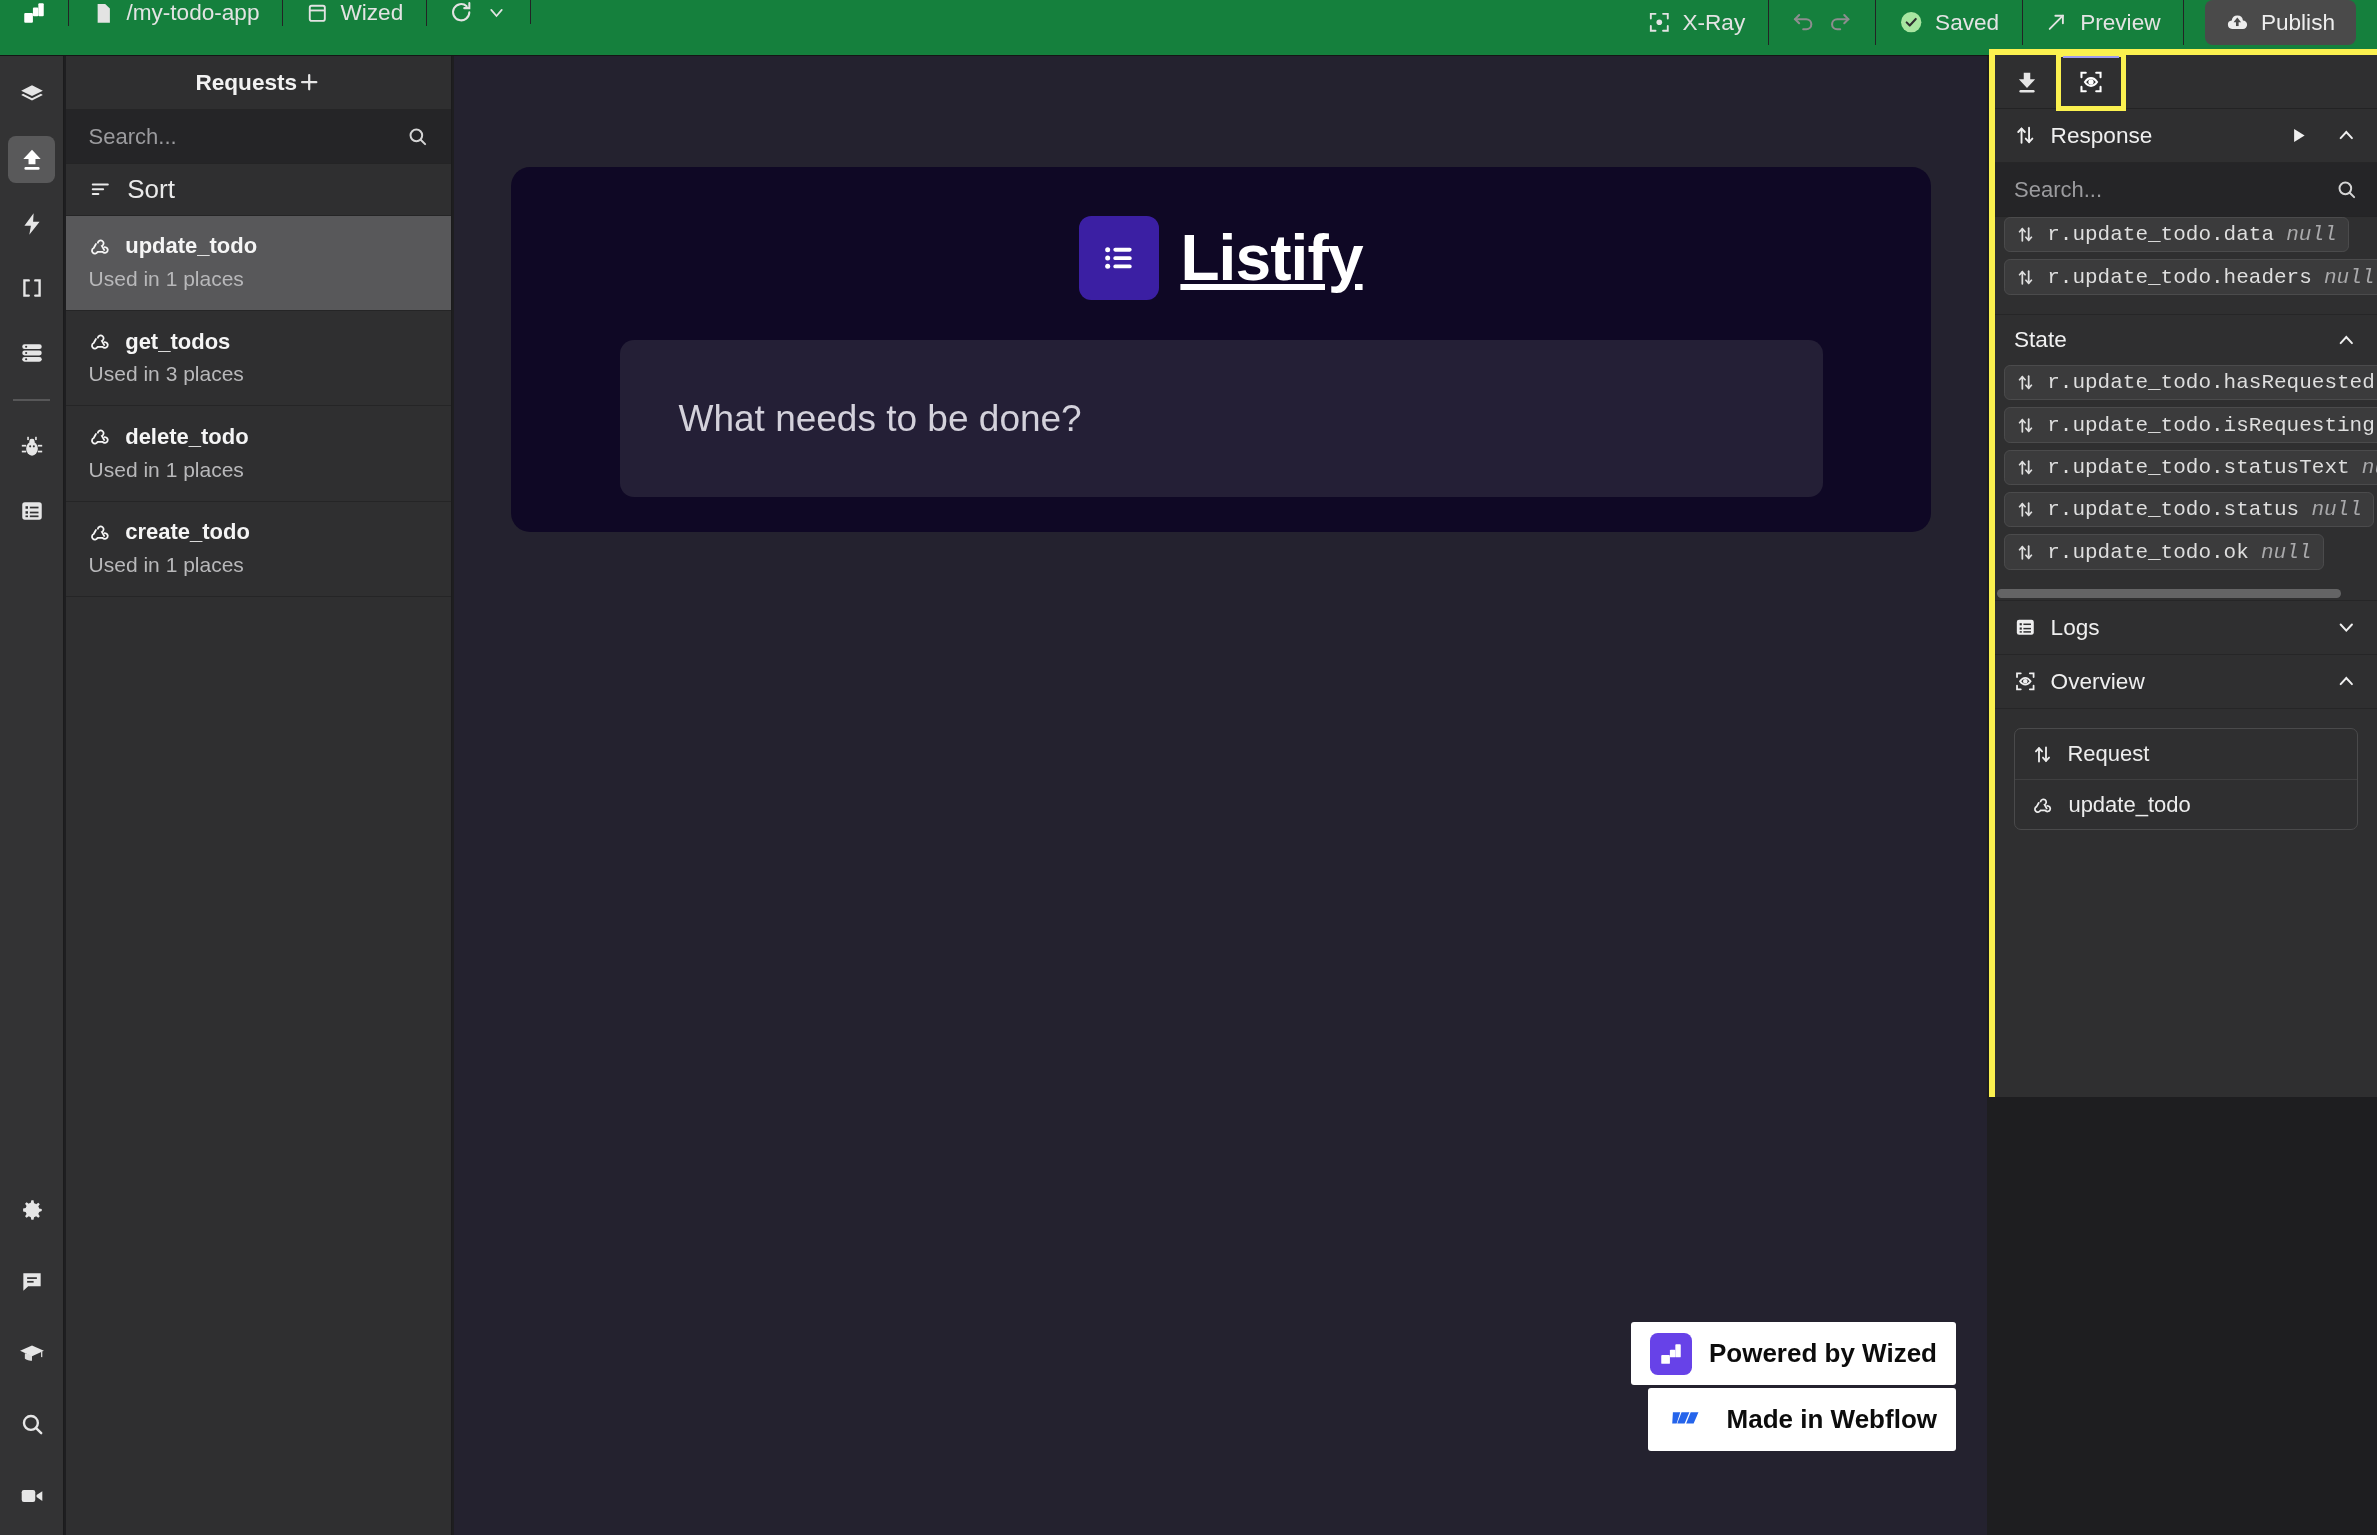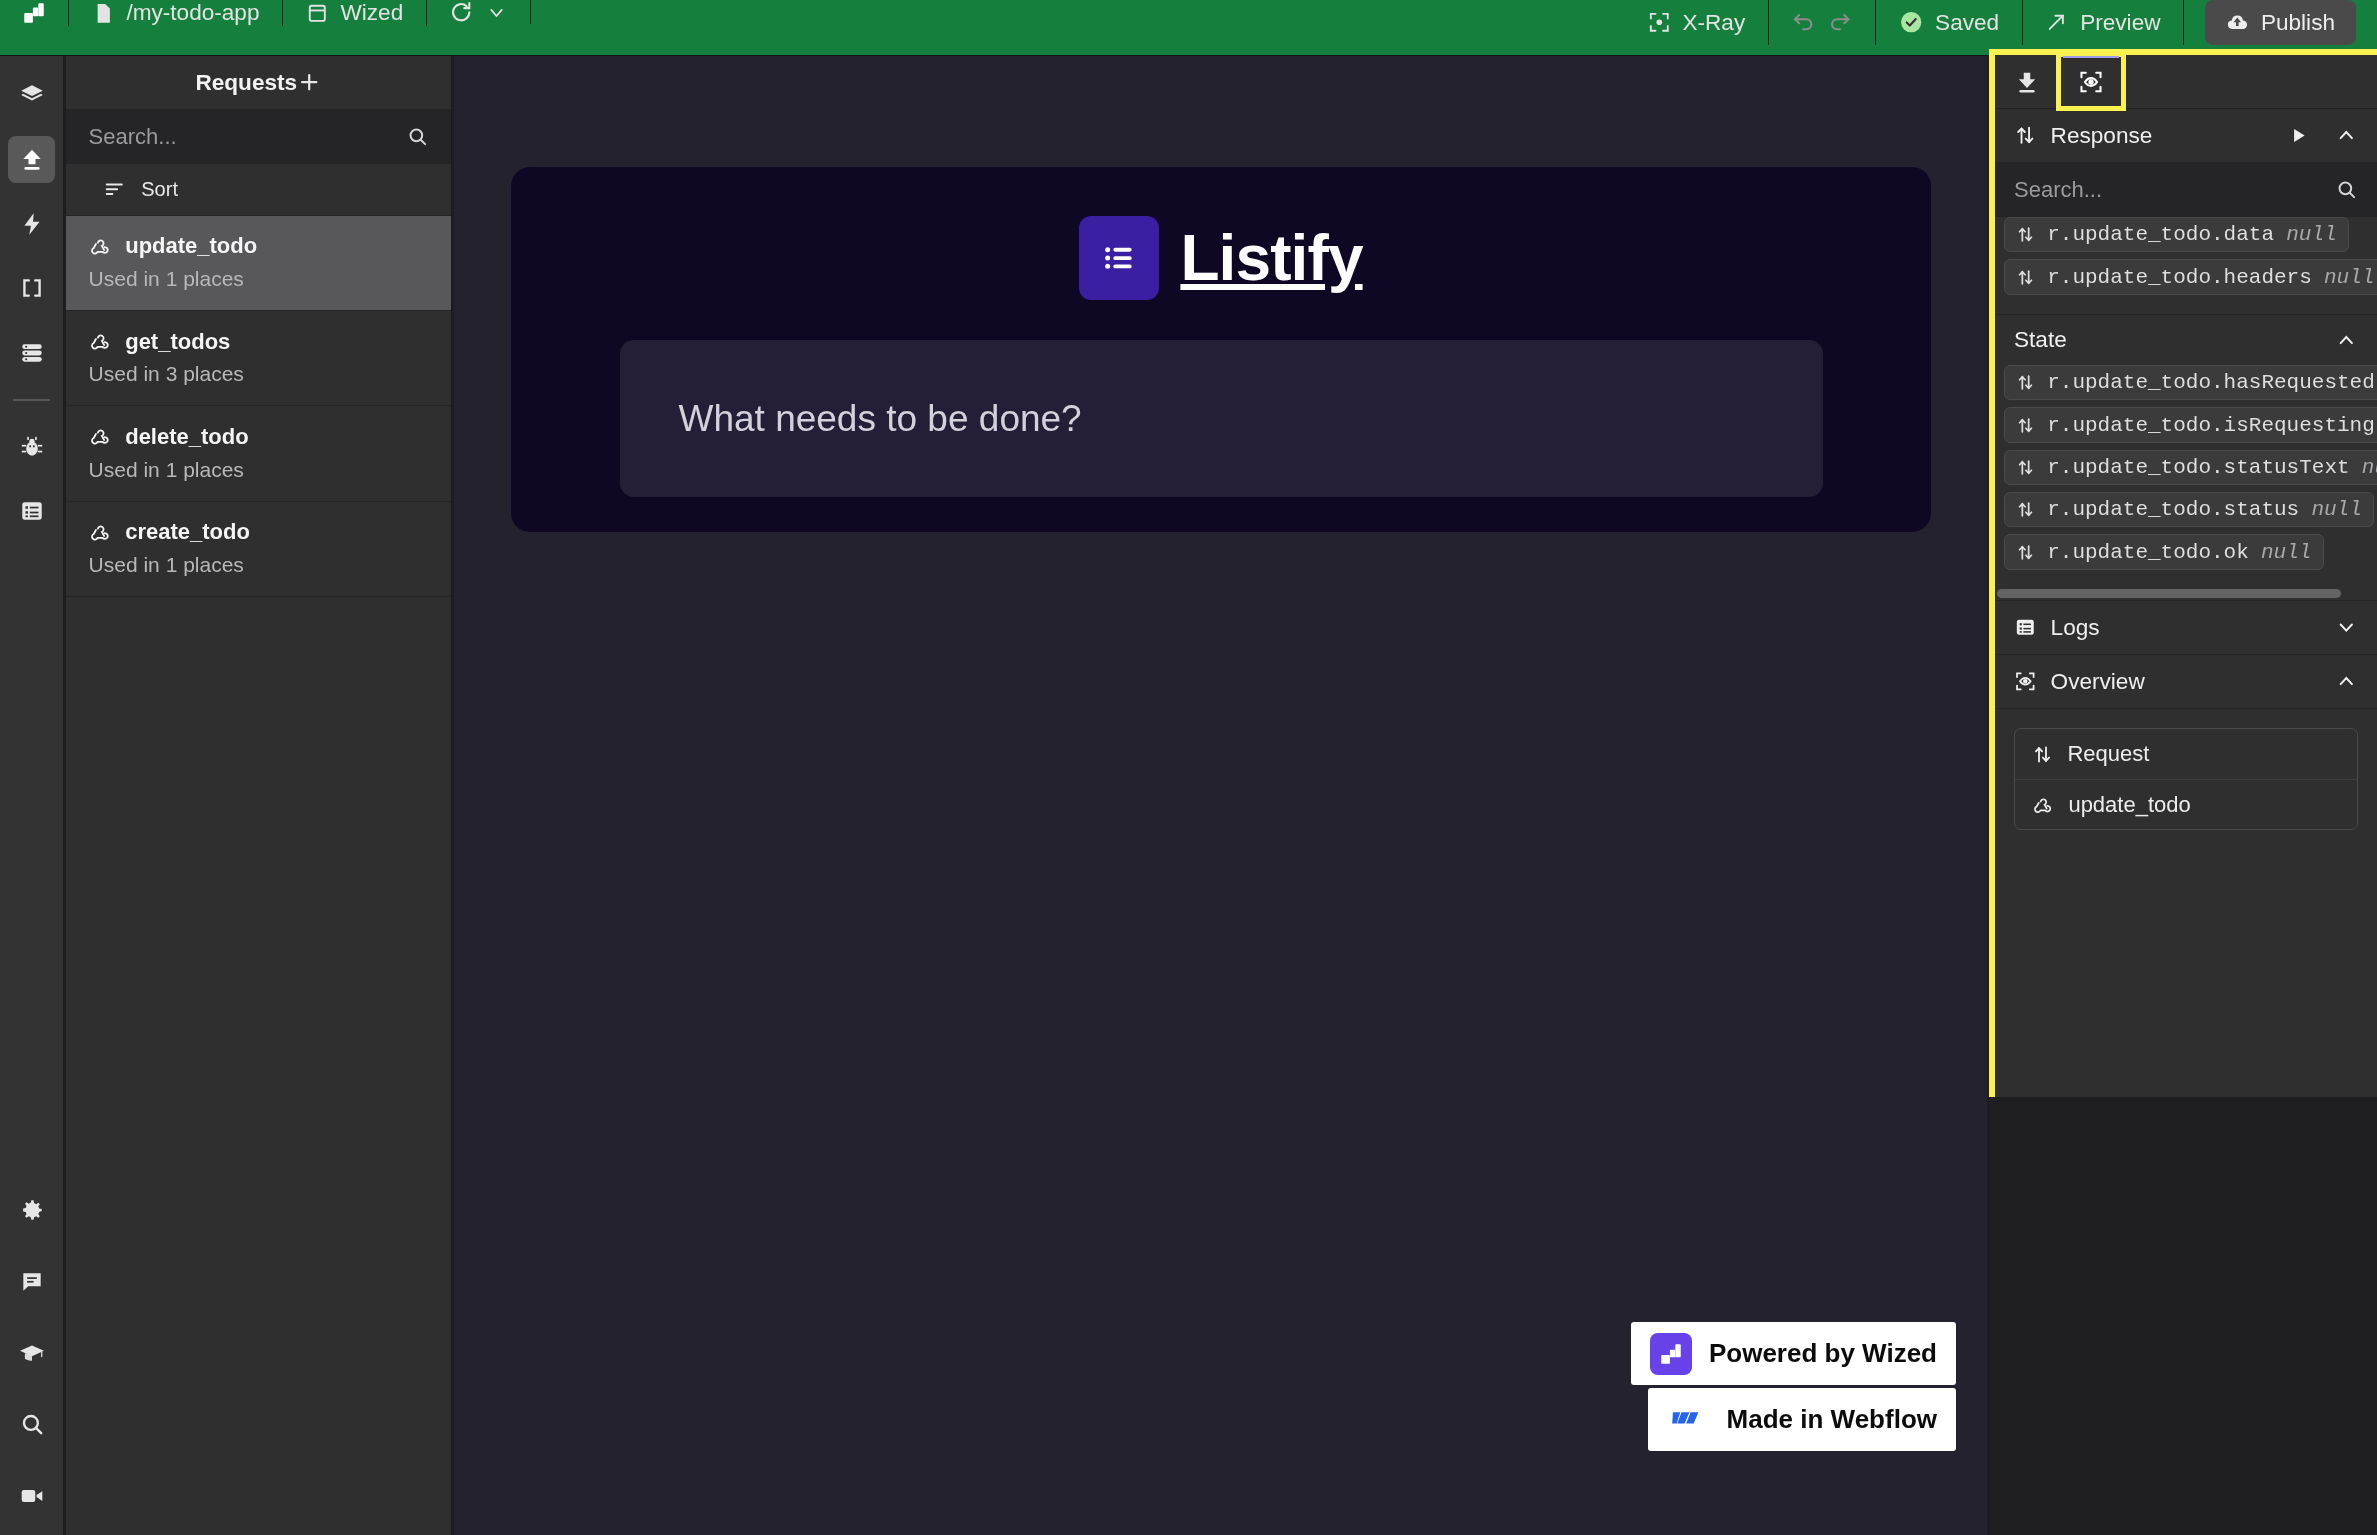--- a/index.html
+++ b/index.html
@@ -76,21 +76,21 @@
     height: 54px; background: #252527; display: flex; align-items: center;
     padding: 0 22.6px; gap: 8.7px; border-bottom: 1.7px solid #242425;
   }
   #req-search input {
     flex: 1; background: transparent; border: none; outline: none;
     color: #d7d7d7; font-size: 22px; font-family: inherit;
   }
   #req-search input::placeholder { color: #9b9b9e; }
   #sort-row {
     height: 52px; display: flex; align-items: center; gap: 15.7px;
-    padding: 0 37px; color: #eaeaea; font-size: 20px;
+    padding: 0 23px; color: #eaeaea; font-size: 26px;
     border-bottom: 1.7px solid #252526; cursor: pointer;
   }
   .req-item {
     padding: 17.4px 22.6px 19px; border-bottom: 1.7px solid #252526; cursor: pointer;
   }
   .req-item.selected { background: #58585a; }
   .req-item .row1 { display: flex; align-items: center; gap: 14px; }
   .req-item .name { color: #f5f5f5; font-size: 22px; font-weight: bold; }
   .req-item .sub { color: #b8b8ba; font-size: 21px; margin-top: 7.8px; }
 

